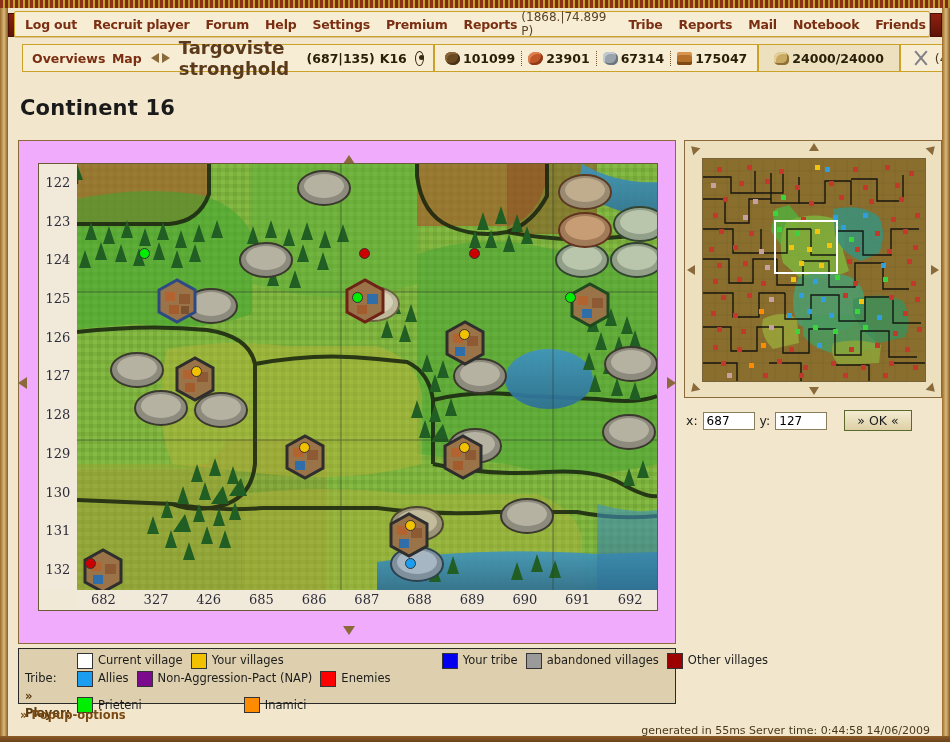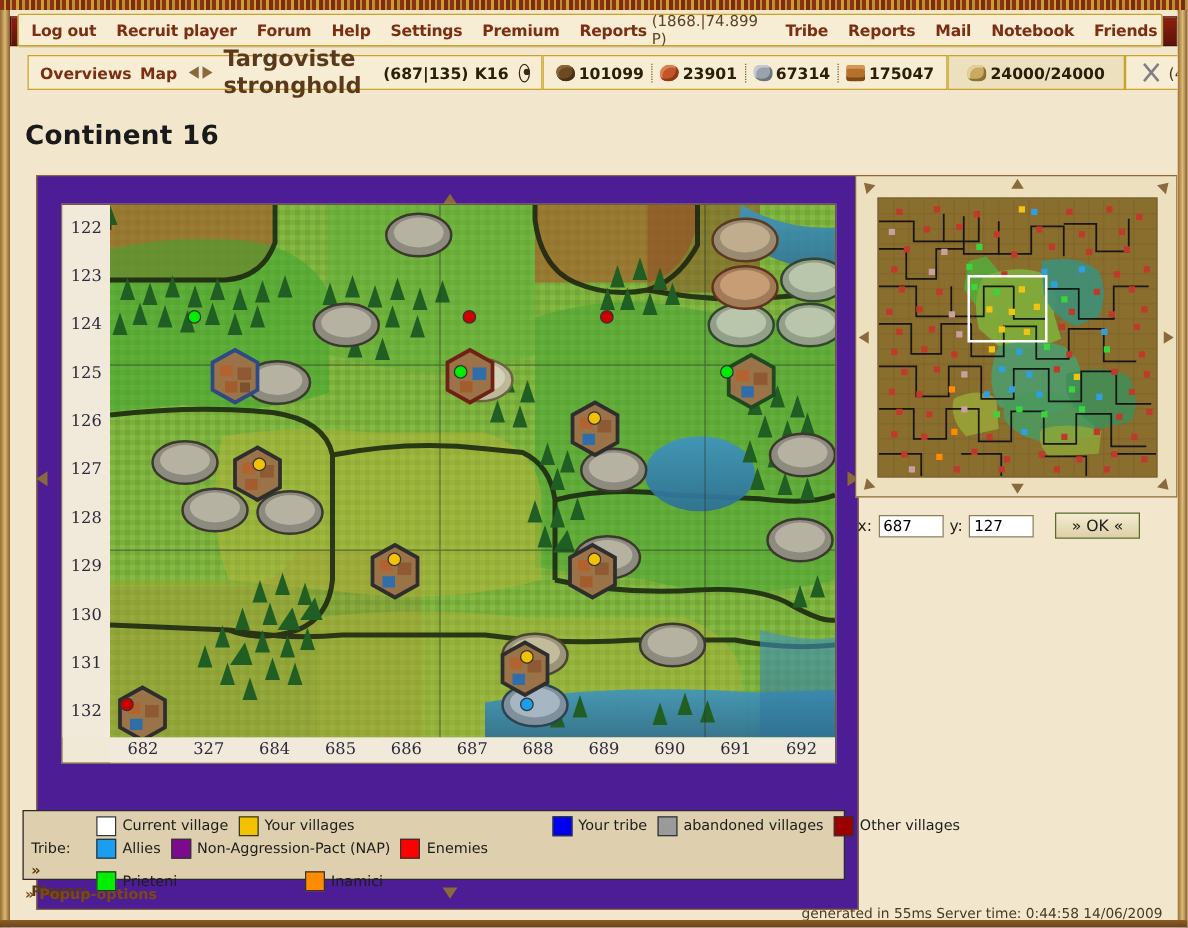--- a/index.html
+++ b/index.html
@@ -136,23 +136,23 @@
 
   
   .page-title {
     position:absolute; left: 12px; top: 88px;
     font-size: 21px; font-weight: bold; color:#1a1a1a;
     letter-spacing: 0.2px;
   }
 
   
   .mappanel {
-    position:absolute; left: 21px; top: 132px;
-    width: 658px; height: 588px;
-    background: #4c1d95;
+    position:absolute; left: 10px; top: 132px;
+    width: 658px; height: 504px;
+    background: #f0abfc;
     border: 1px solid #8a6a3a;
     box-sizing: border-box;
   }
   .maparrow {
     position:absolute; width:0;height:0;
   }
   .ar-up { border-left:6px solid transparent;border-right:6px solid transparent;border-bottom:9px solid #8a6a3a; left:324px; top:14px;}
   .ar-dn { border-left:6px solid transparent;border-right:6px solid transparent;border-top:9px solid #8a6a3a; left:324px; bottom:8px;}
   .ar-lf { border-top:6px solid transparent;border-bottom:6px solid transparent;border-right:9px solid #8a6a3a; left:-1px; top:236px;}
   .ar-rt { border-top:6px solid transparent;border-bottom:6px solid transparent;border-left:9px solid #8a6a3a; right:-1px; top:236px;}
@@ -661,21 +661,21 @@
               <span style="position: absolute; width: 9px; height: 9px; border-radius: 50%; border: 1px solid rgb(51, 51, 51); left: 382px; top: 278px; background: rgb(242, 194, 0);"></span>
               <span style="position: absolute; width: 9px; height: 9px; border-radius: 50%; border: 1px solid rgb(51, 51, 51); left: 328px; top: 356px; background: rgb(242, 194, 0);"></span>
               <span style="position: absolute; width: 9px; height: 9px; border-radius: 50%; border: 1px solid rgb(51, 51, 51); left: 8px; top: 394px; background: rgb(204, 0, 0);"></span>
               <span style="position: absolute; width: 9px; height: 9px; border-radius: 50%; border: 1px solid rgb(51, 51, 51); left: 328px; top: 394px; background: rgb(27, 158, 240);"></span>
             </div>
         </div>
 
         <div class="xlabels">
           <div>682</div>
           <div>327</div>
-          <div>684</div>
+          <div>426</div>
           <div>685</div>
           <div>686</div>
           <div>687</div>
           <div>688</div>
           <div>689</div>
           <div>690</div>
           <div>691</div>
           <div>692</div>
         </div>
       </div>

